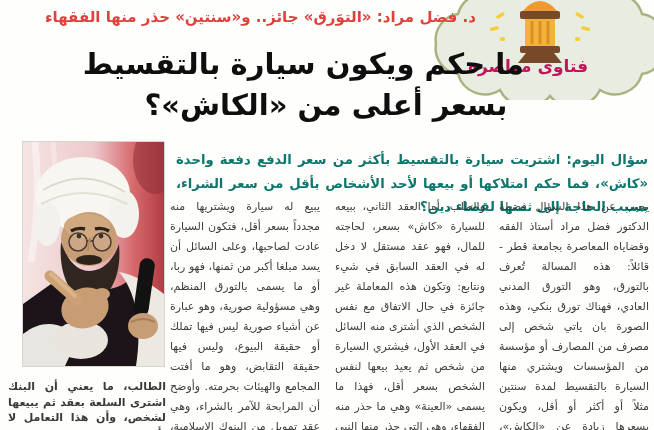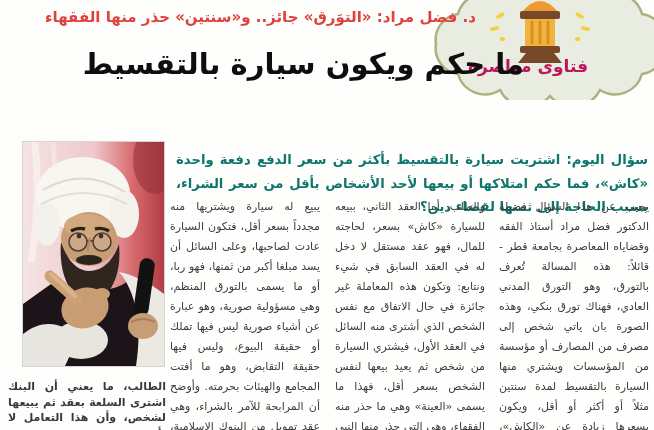--- a/index.html
+++ b/index.html
@@ -85,20 +85,21 @@
         <rect x="147" y="49" width="5" height="4" rx="1.5"></rect>
       </g>
     </g>
   </svg>
   <div class="badge-label">فتاوى معاصرة</div>
 
   <div class="kicker">د. فضل مراد: «التوَرق» جائز.. و«سنتين» حذر منها الفقهاء</div>
 
   <div class="headline">
     <div class="hl">ما حكم ويكون سيارة بالتقسيط</div>
+    <div class="hl">بسعر أعلى من «الكاش»؟</div>
   </div>
 
   <div class="intro">سؤال اليوم: اشتريت سيارة بالتقسيط بأكثر من سعر الدفع دفعة واحدة «كاش»، فما حكم امتلاكها أو بيعها لأحد الأشخاص بأقل من سعر الشراء، بسبب الحاجة إلى ثمنها لقضاء دين؟</div>
 
   <svg class="photo" viewBox="0 0 141 224" xmlns="http://www.w3.org/2000/svg">
     <defs>
       <linearGradient id="pbg" x1="0" y1="0" x2="1" y2="0">
         <stop offset="0" stop-color="#f4e4e3"></stop>
         <stop offset="0.5" stop-color="#eec9cc"></stop>
         <stop offset="0.78" stop-color="#d76a6d"></stop>

